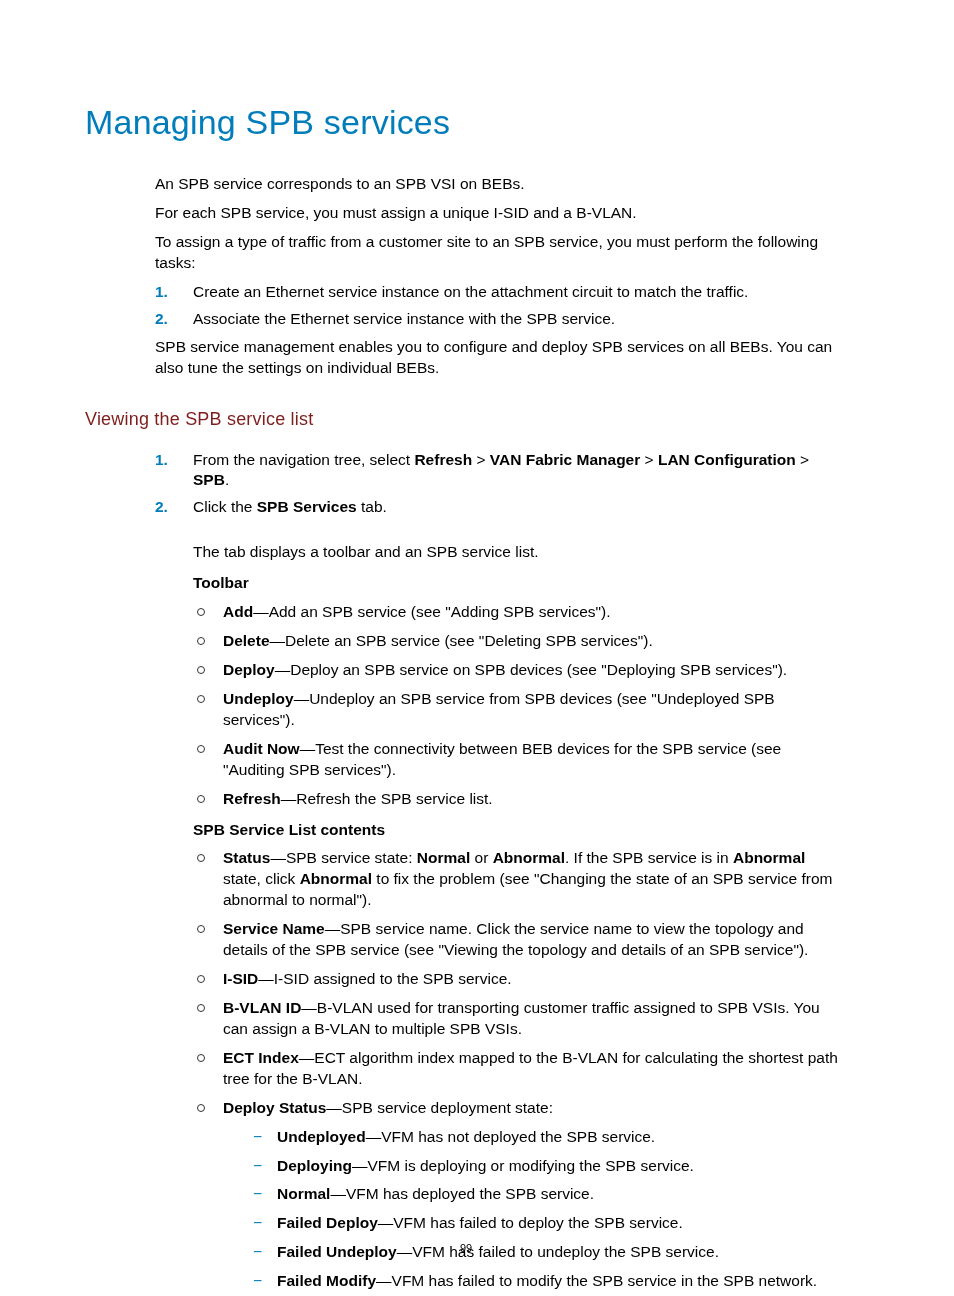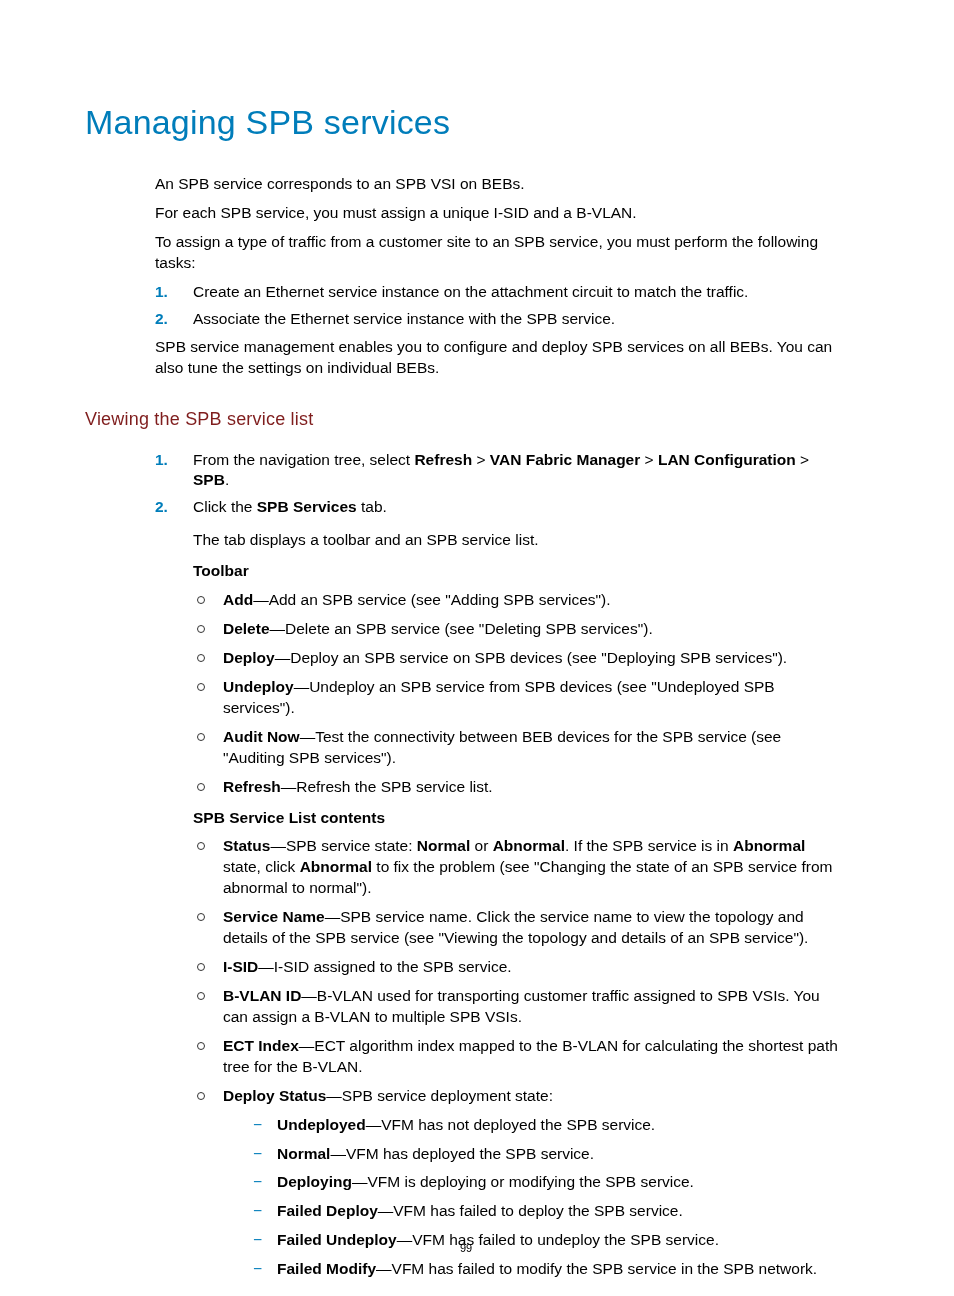--- a/index.html
+++ b/index.html
@@ -134,21 +134,21 @@
         <span class="marker">1.</span>
         <span>
           <span>From the navigation tree, select </span><b>Refresh</b><span> &gt; </span><b>VAN Fabric Manager</b><span> &gt; </span><b>LAN Configuration</b><span> &gt; </span><b>SPB</b><span>.</span>
         </span>
       </li>
       <li>
         <span class="marker">2.</span>
         <span>
           <span>Click the </span><b>SPB Services</b><span> tab.</span>
         </span>
-        <p style="margin-top:12px;">The tab displays a toolbar and an SPB service list.</p>
+        <p style="margin-top:24px;">The tab displays a toolbar and an SPB service list.</p>
 
         <div class="subheading">Toolbar</div>
         <ul class="circle">
           <li><b>Add</b><span>—Add an SPB service (see "</span><span class="link">Adding SPB services</span><span>").</span></li>
           <li><b>Delete</b><span>—Delete an SPB service (see "</span><span class="link">Deleting SPB services</span><span>").</span></li>
           <li><b>Deploy</b><span>—Deploy an SPB service on SPB devices (see "</span><span class="link">Deploying SPB services</span><span>").</span></li>
           <li><b>Undeploy</b><span>—Undeploy an SPB service from SPB devices (see "</span><span class="link">Undeployed SPB services</span><span>").</span></li>
           <li><b>Audit Now</b><span>—Test the connectivity between BEB devices for the SPB service (see "</span><span class="link">Auditing SPB services</span><span>").</span></li>
           <li><b>Refresh</b><span>—Refresh the SPB service list.</span></li>
         </ul>
@@ -161,22 +161,22 @@
           <li>
             <b>Service Name</b><span>—SPB service name. Click the service name to view the topology and details of the SPB service (see "</span><span class="link">Viewing the topology and details of an SPB service</span><span>").</span>
           </li>
           <li><b>I-SID</b><span>—I-SID assigned to the SPB service.</span></li>
           <li><b>B-VLAN ID</b><span>—B-VLAN used for transporting customer traffic assigned to SPB VSIs. You can assign a B-VLAN to multiple SPB VSIs.</span></li>
           <li><b>ECT Index</b><span>—ECT algorithm index mapped to the B-VLAN for calculating the shortest path tree for the B-VLAN.</span></li>
           <li>
             <b>Deploy Status</b><span>—SPB service deployment state:</span>
             <ul class="dash">
               <li><b>Undeployed</b><span>—VFM has not deployed the SPB service.</span></li>
+              <li><b>Deploying</b><span>—VFM is deploying or modifying the SPB service.</span></li>
               <li><b>Normal</b><span>—VFM has deployed the SPB service.</span></li>
-              <li><b>Deploying</b><span>—VFM is deploying or modifying the SPB service.</span></li>
               <li><b>Failed Deploy</b><span>—VFM has failed to deploy the SPB service.</span></li>
               <li><b>Failed Undeploy</b><span>—VFM has failed to undeploy the SPB service.</span></li>
               <li><b>Failed Modify</b><span>—VFM has failed to modify the SPB service in the SPB network.</span></li>
             </ul>
           </li>
         </ul>
       </li>
     </ol>
   </div>
 

